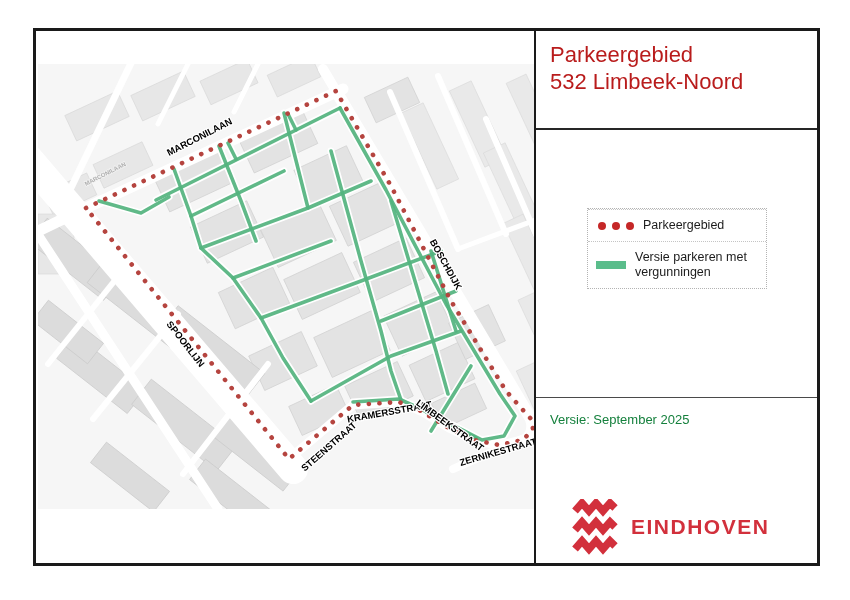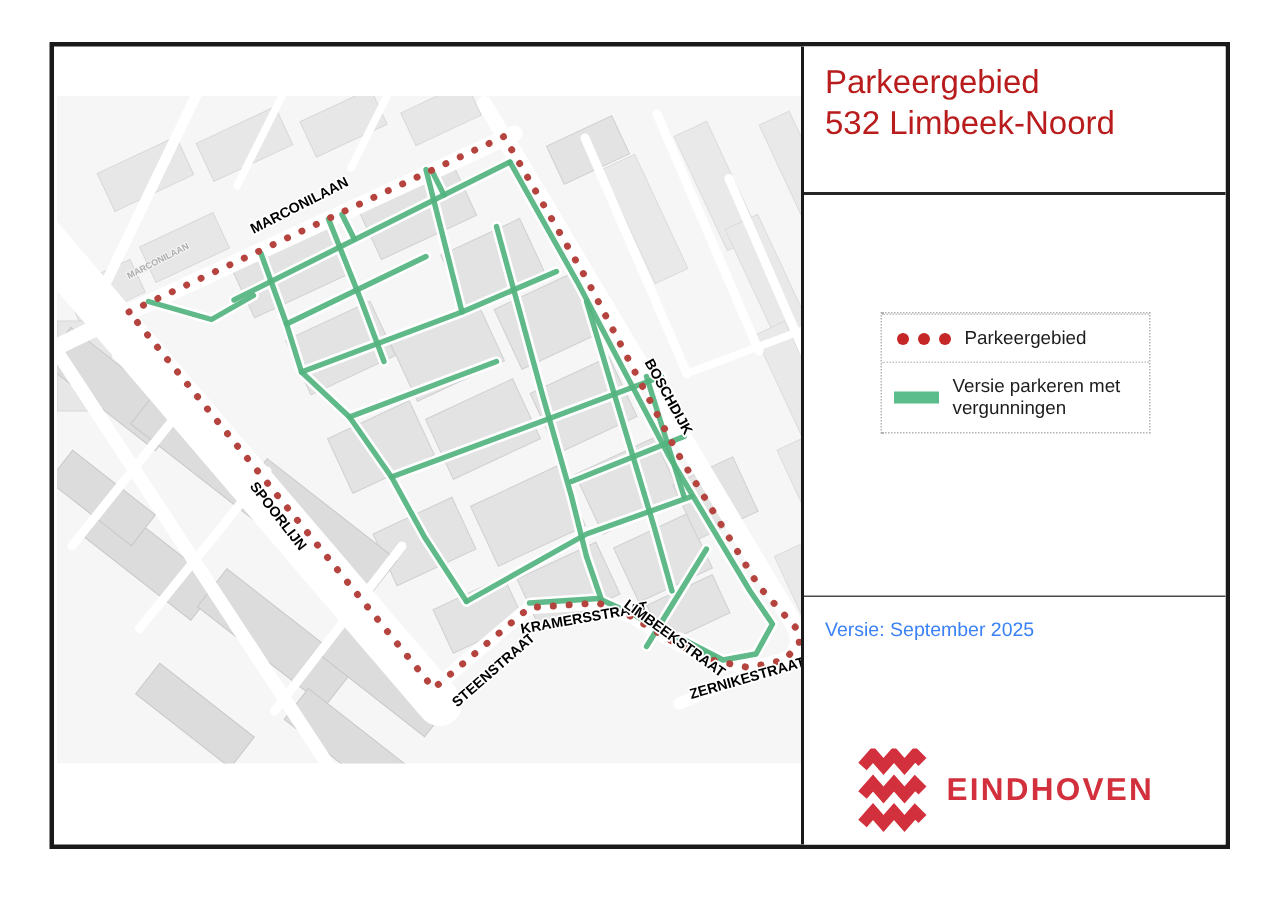--- a/index.html
+++ b/index.html
@@ -25,21 +25,21 @@
                padding:10px 14px;box-sizing:border-box;}
   #title-block .t{font-size:22px;line-height:27px;color:#b91c1c;}
   #legend-box{position:absolute;left:51px;top:177px;width:180px;border:1px dotted #b3b3b3;background:#fff;box-sizing:border-box;}
   #legend-heading{font-size:13.5px;font-weight:bold;padding:9px 10px 22px 10px;letter-spacing:.3px;}
   .legend-row{display:flex;align-items:center;gap:9px;border-top:1px dotted #c4c4c4;padding:8px 8px;}
   .dots-swatch{display:inline-flex;gap:6px;flex:0 0 auto;padding-left:2px;}
   .dots-swatch i{width:8px;height:8px;border-radius:50%;background:#c52727;display:inline-block;}
   .line-swatch{flex:0 0 auto;width:30px;height:8px;background:#5abd8b;display:inline-block;}
   .legend-label{font-size:12.5px;line-height:15px;color:#1c1c1c;}
   #versie-divider{position:absolute;left:0;right:0;top:366px;border-top:1.5px solid #4a4a4a;}
-  #versie-text{position:absolute;left:14px;top:381px;font-size:13px;color:#3b82f6;}
+  #versie-text{position:absolute;left:14px;top:381px;font-size:13px;color:#15803d;}
   #brand-row{position:absolute;left:36px;top:468px;display:flex;align-items:center;gap:13px;}
   #brand-name{font-size:21px;font-weight:bold;color:#d2303c;letter-spacing:1.5px;}
   .wave{fill:none;stroke:#d2303c;stroke-width:7.5;stroke-linejoin:miter;}
 </style>
 </head>
 <body>
 
 <div id="page">
   <div id="frame">
 

